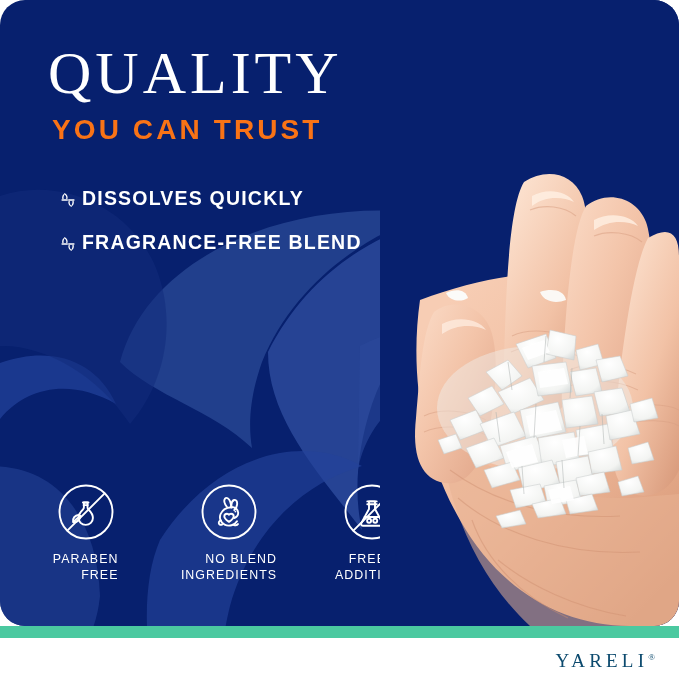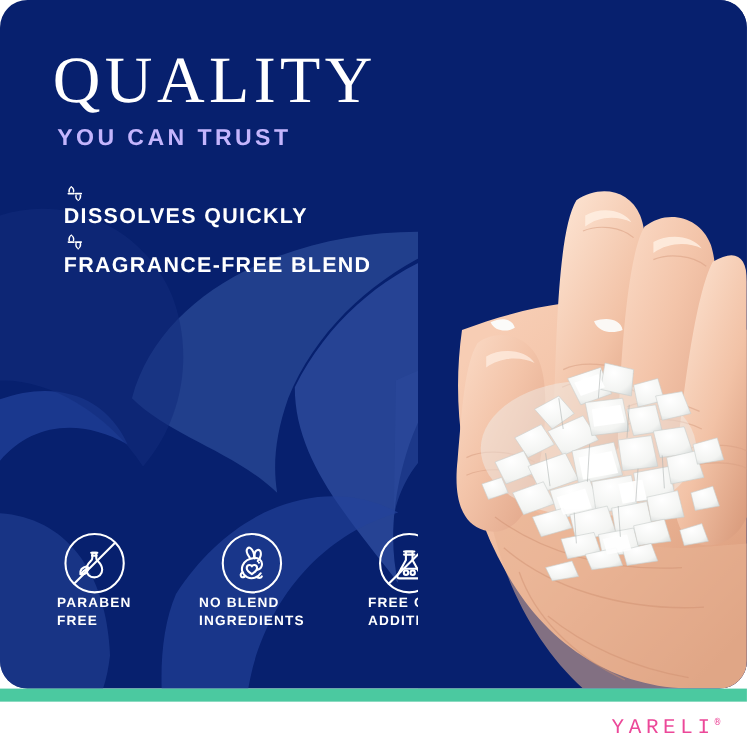--- a/index.html
+++ b/index.html
@@ -39,39 +39,38 @@
     letter-spacing: 4px;
     color: #ffffff;
     font-weight: 400;
     white-space: nowrap;
   }
   #subhead {
     position: absolute;
     left: 52px;
     top: 114px;
     font-family: "Liberation Sans", sans-serif;
-    font-size: 21px;
+    font-size: 28px;
     font-weight: bold;
     letter-spacing: 3.1px;
-    color: #c4b5fd;
+    color: #f97316;
     white-space: nowrap;
   }
 
   
   #bullets {
     position: absolute;
     left: 58px;
     top: 166px;
     width: 380px;
   }
   .bullet-row {
     display: flex;
-    align-items: flex-start;
+    align-items: flex-end;
     height: 44px;
-    flex-direction: column;
   }
   .bullet-mark {
     width: 20px;
     height: 20px;
     flex: 0 0 20px;
     margin-right: 4px;
     position: relative;
     top: 0px;
   }
   .bullet-mark svg { display: block; }
@@ -97,27 +96,27 @@
     display: flex;
     flex-direction: column;
     align-items: center;
   }
   .badge-icon {
     width: 58px;
     height: 58px;
   }
   .badge-icon svg { display: block; }
   .badge-label {
-    margin-top: 0;
+    margin-top: 11px;
     font-family: "Liberation Sans", sans-serif;
     font-size: 12.4px;
-    font-weight: bold;
+    font-weight: normal;
     letter-spacing: 1.05px;
     color: #ffffff;
-    text-align: left;
+    text-align: right;
     line-height: 15.5px;
     white-space: pre-line;
   }
 
   
   #photo {
     position: absolute;
     left: 380px;
     top: 0px;
     width: 299px;
@@ -141,24 +140,24 @@
     left: 0;
     top: 638px;
     width: 679px;
     height: 41px;
     background: #ffffff;
   }
   #brand {
     position: absolute;
     right: 24px;
     top: 12px;
-    font-family: Liberation Mono, monospace;
+    font-family: Liberation Serif, serif;
     font-size: 19px;
     letter-spacing: 4.2px;
-    color: #ec4899;
+    color: #0c4a6e;
     white-space: nowrap;
   }
   #brand .reg {
     font-size: 9px;
     vertical-align: super;
     letter-spacing: 0;
   }
 </style>
 </head>
 <body>

